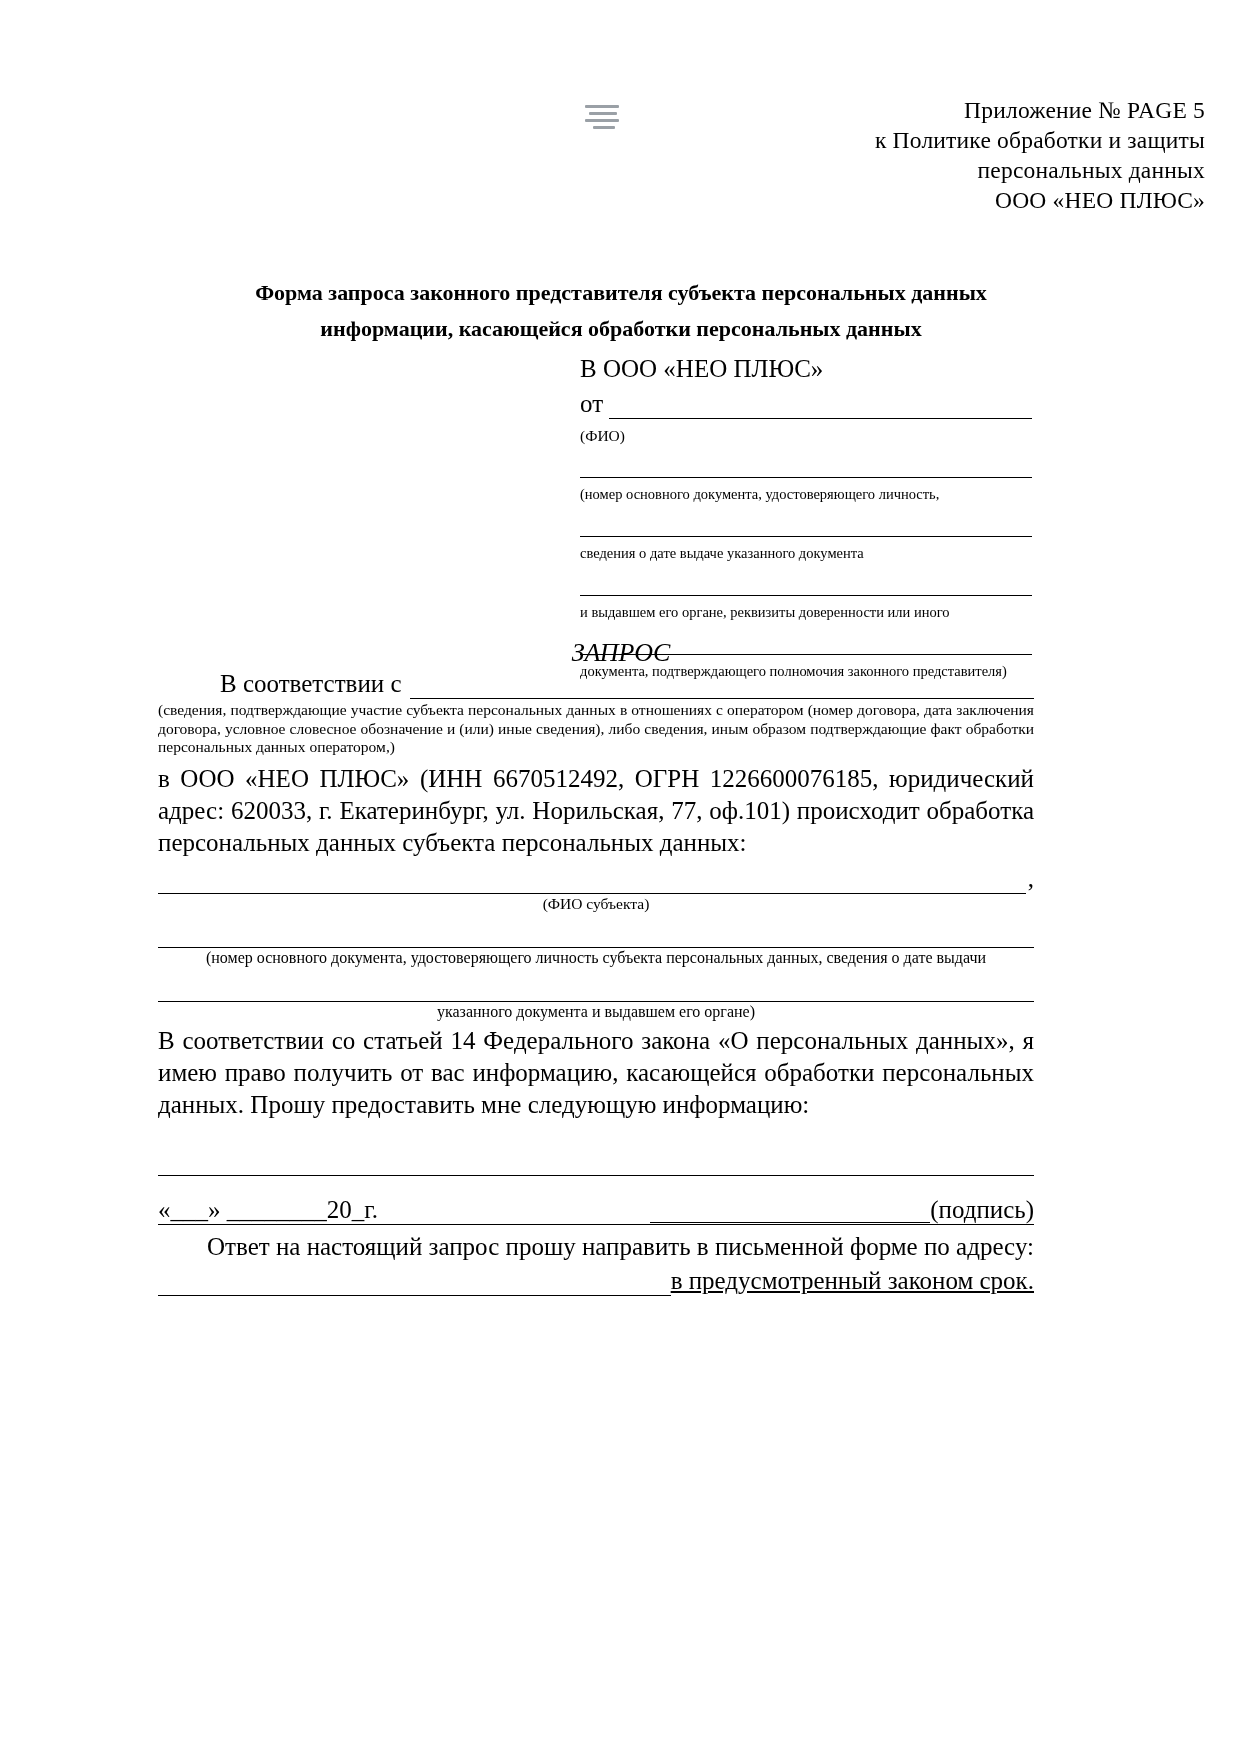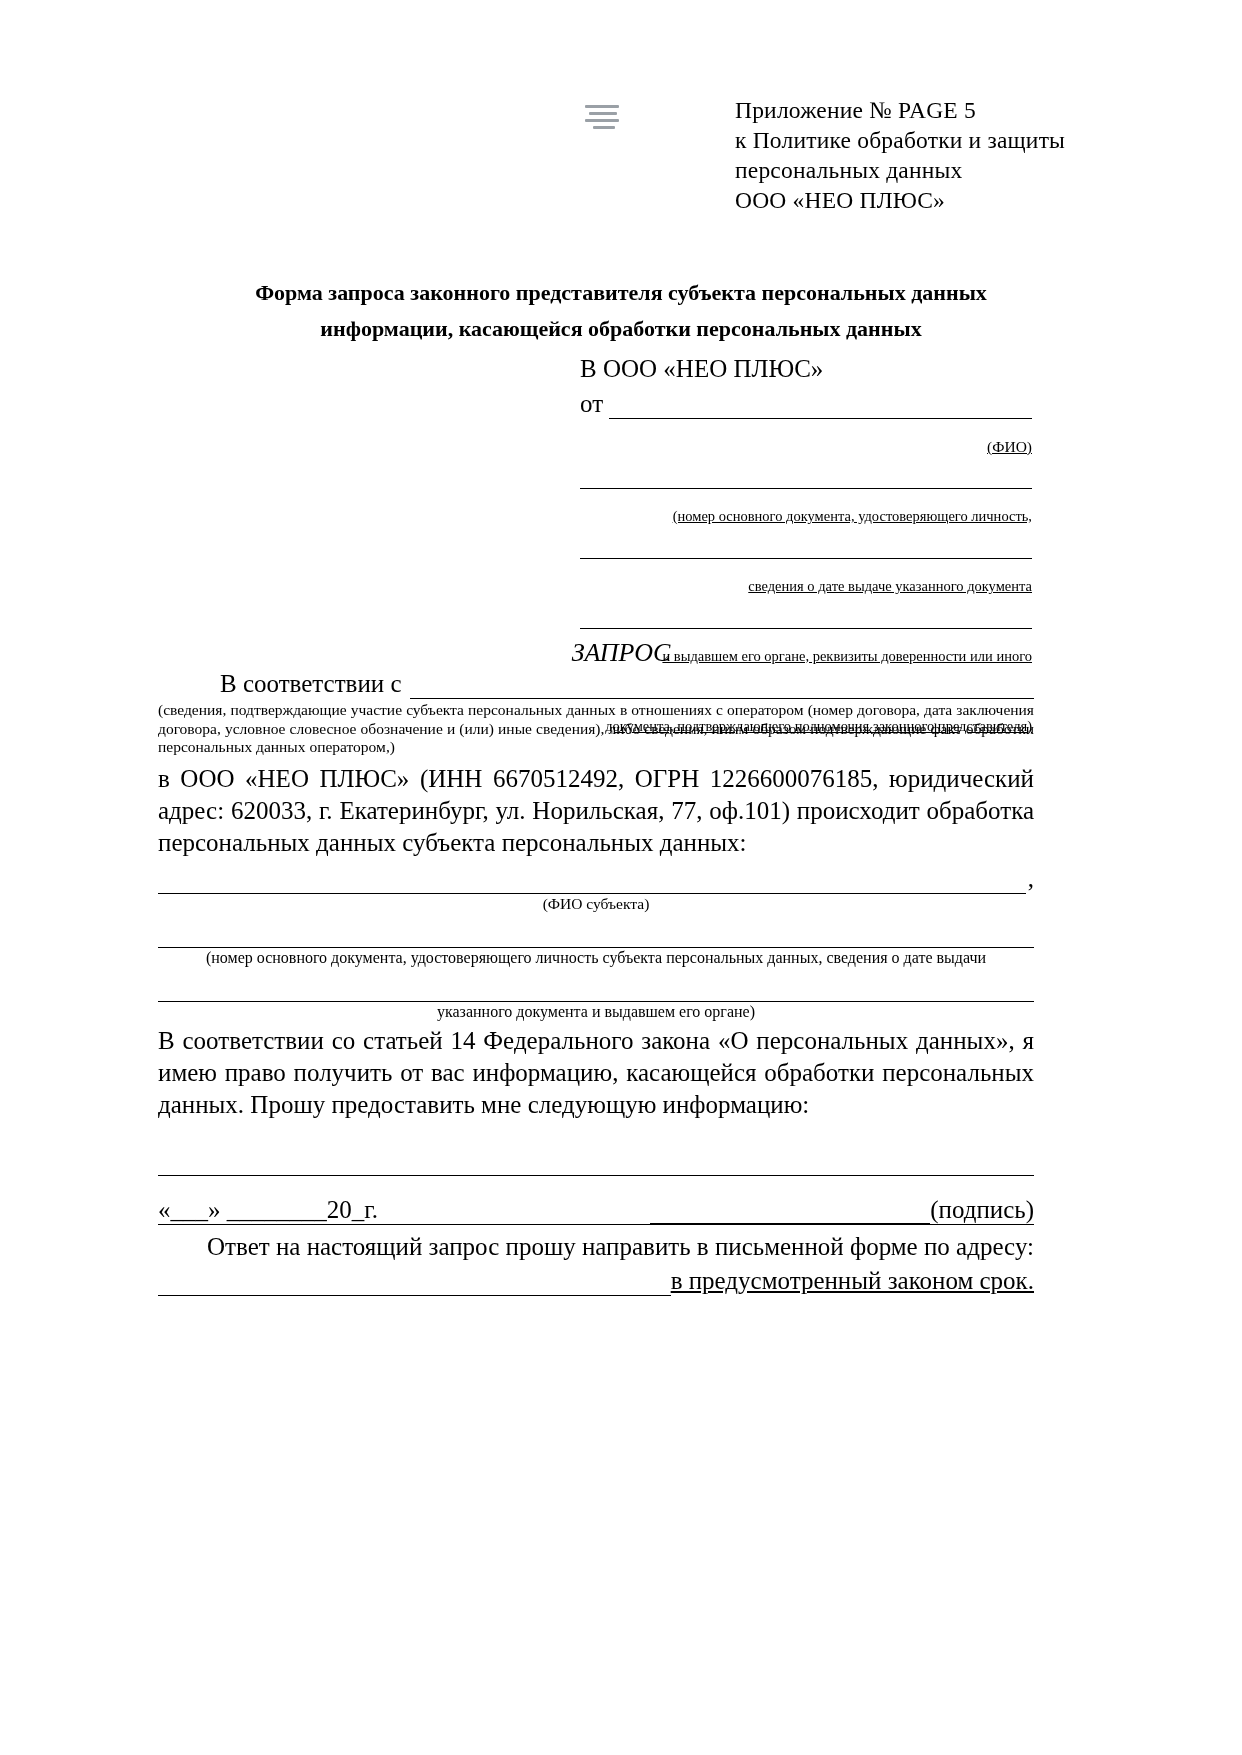--- a/index.html
+++ b/index.html
@@ -52,20 +52,21 @@
   .header-mark span:nth-child(4) { width: 22px; margin-left: 8px; }
 
   .header-text {
     position: absolute;
     left: 735px;
     top: 0;
     width: 470px;
     font-size: 23.5px;
     line-height: 30px;
     letter-spacing: 0.2px;
+    text-align: right;
   }
 
   
   .doc-title {
     position: absolute;
     left: 150px;
     top: 275px;
     width: 942px;
     text-align: center;
     font-weight: bold;
@@ -90,25 +91,24 @@
     align-items: flex-end;
     margin-top: 4px;
   }
   .addr-from-row .lbl { font-size: 25px; line-height: 30px; padding-right: 6px;}
   .rule {
     border-bottom: 1.6px solid #000;
     flex: 1 1 auto;
     height: 26px;
   }
   .caption {
-    text-align: right;
+    text-align: left;
     font-size: 15.5px;
     line-height: 19px;
-    margin-top: 18px;
-    text-decoration: underline;
+    margin-top: 7px;
   }
   .caption.sm { font-size: 14.5px; }
   .rule-full {
     border-bottom: 1.6px solid #000;
     height: 30px;
     margin-top: 2px;
   }
 
   
   .zapros-title {
@@ -184,21 +184,21 @@
     position: absolute;
     left: 158px;
     top: 1196px;
     width: 876px;
     display: flex;
     justify-content: space-between;
     align-items: flex-end;
     font-size: 25px;
   }
   .sign-left { white-space: nowrap; }
-  .sign-right { display: flex; align-items: flex-end; }
+  .sign-right { display: flex; }
   .sign-right .rule-sign {
     border-bottom: 1.7px solid #000;
     width: 280px;
     height: 26px;
   }
   .sign-right .sign-lbl { white-space: nowrap; }
 </style>
 </head>
 <body>
 

